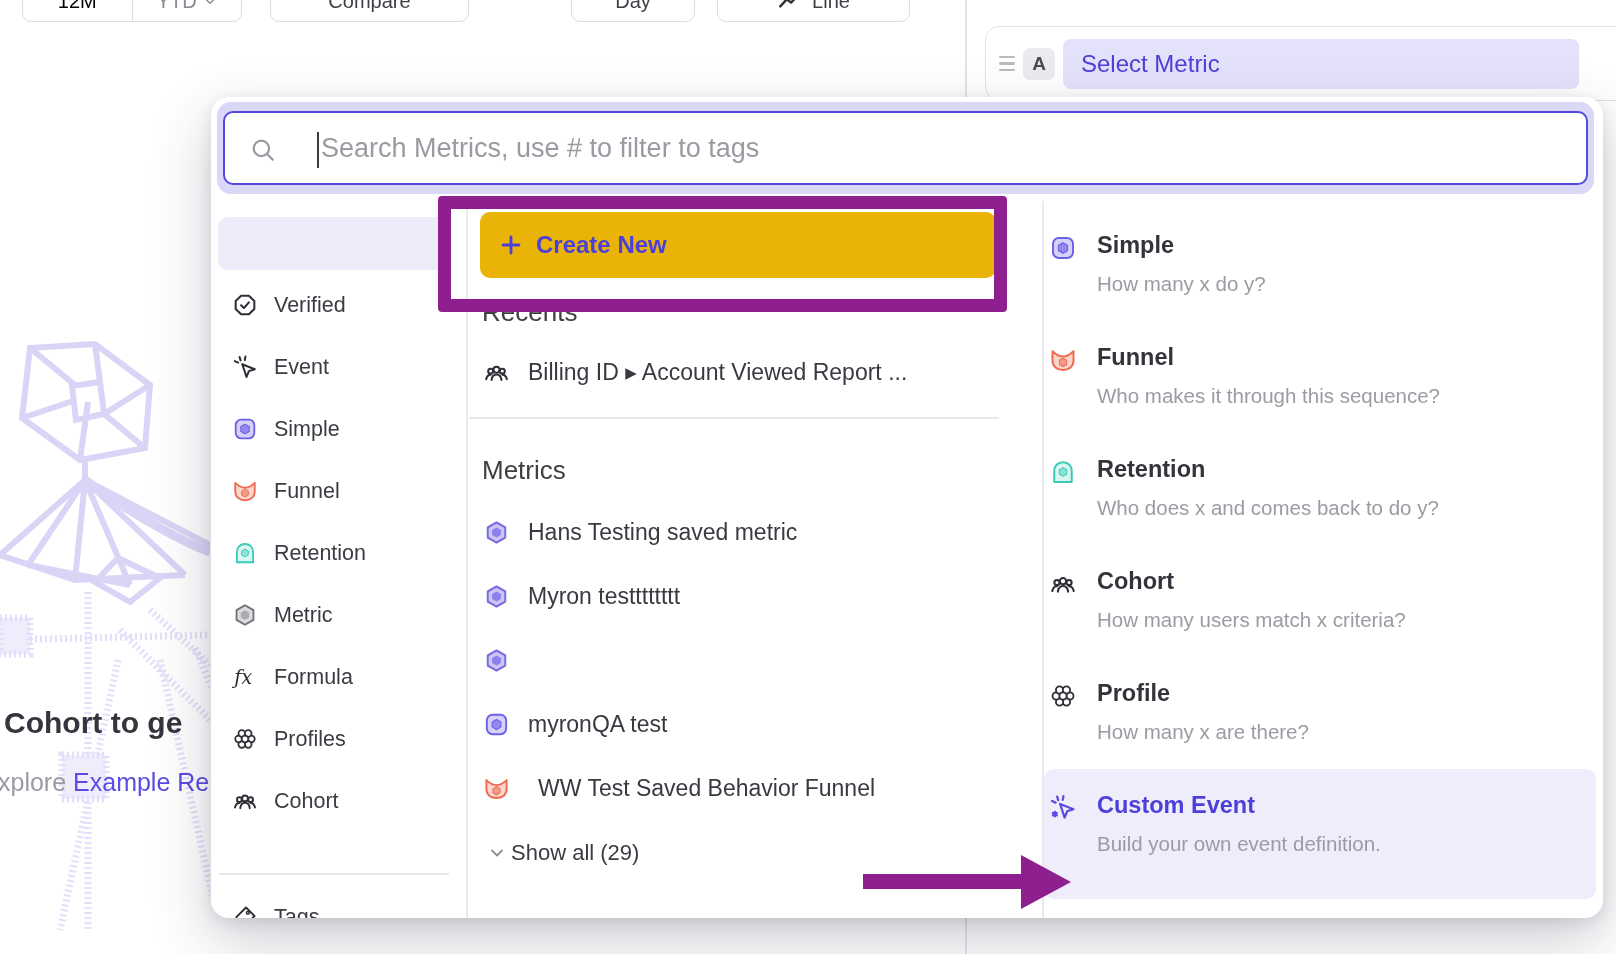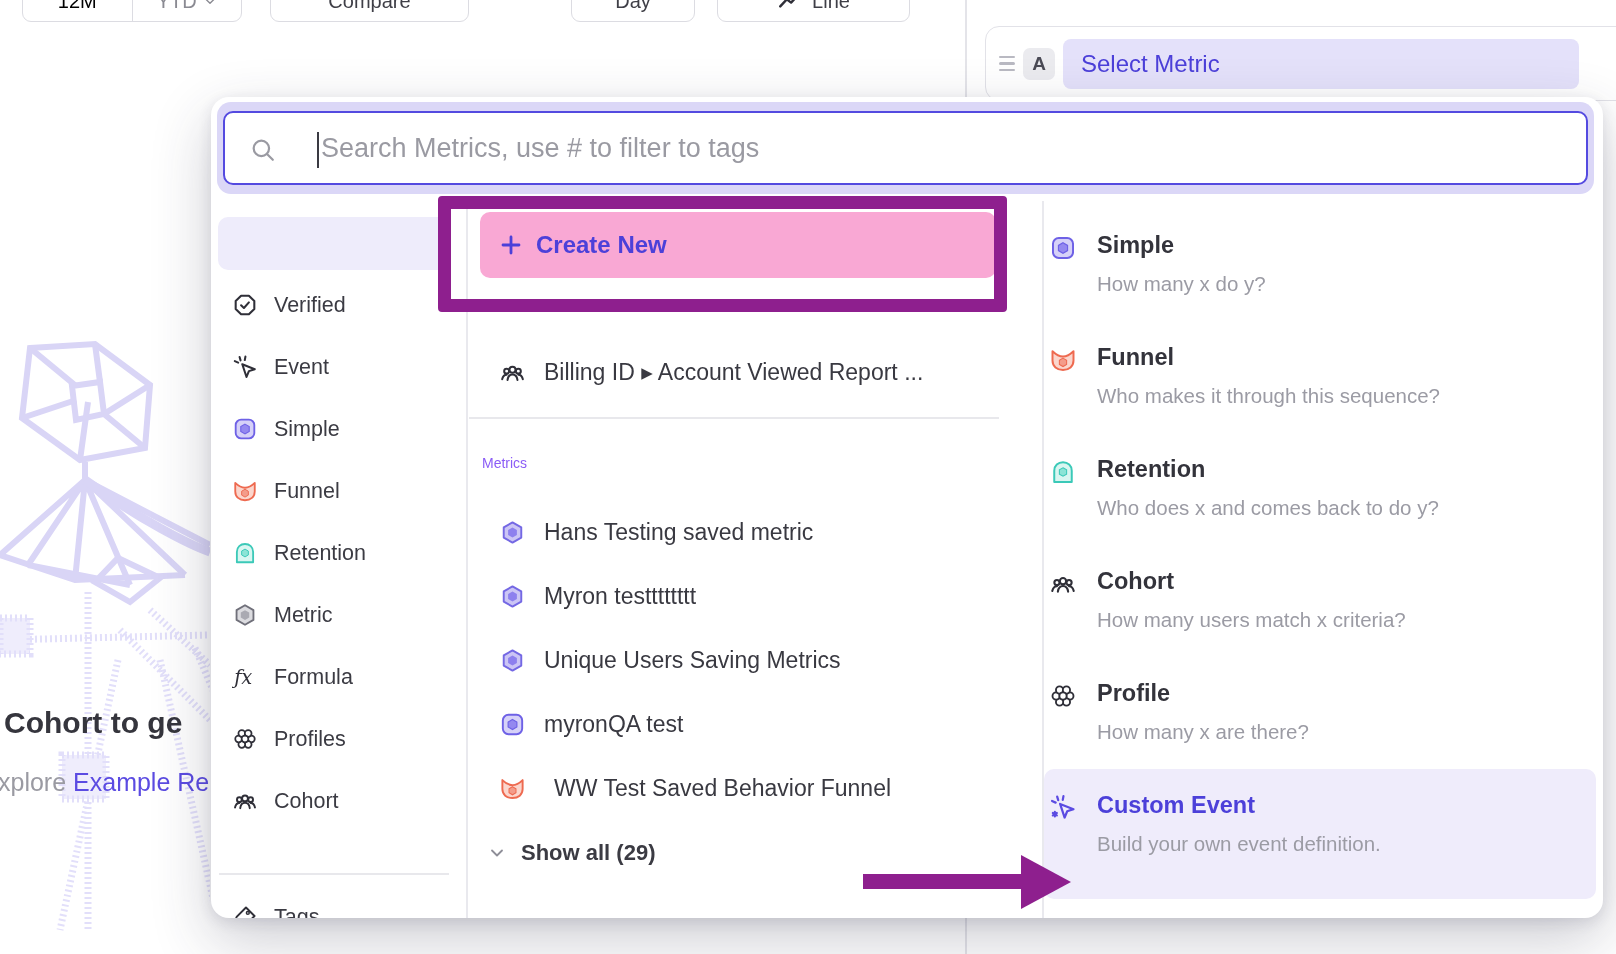--- a/index.html
+++ b/index.html
@@ -57,29 +57,29 @@
   .col-div{position:absolute;top:104px;bottom:0;width:1.5px;background:#e9e9ee;}
   
   .srow{position:absolute;left:0;width:250px;height:52px;display:flex;align-items:center;cursor:pointer;}
   .srow .ic{width:26px;height:26px;margin-left:21px;flex:0 0 26px;}
   .srow .lbl{margin-left:16px;font-size:21.5px;font-weight:500;color:#3b3b43;}
   .srow.sel .lbl{color:#4c40d9;}
   .selpill-side{position:absolute;left:7px;top:120px;width:233px;height:53px;border-radius:10px;background:#eeecfb;}
   .side-div{position:absolute;left:8px;top:776px;width:230px;height:1.5px;background:#e8e8ec;}
   
   .createbtn{position:absolute;left:269px;top:115px;width:516px;height:66px;border-radius:10px;
-    background:#f9a8d4;display:flex;align-items:center;cursor:pointer;}
+    background:#eab308;display:flex;align-items:center;cursor:pointer;}
   .createbtn .lbl{margin-left:14px;font-size:24px;font-weight:600;color:#4c40d9;}
-  .sectlbl{position:absolute;left:271px;font-size:14px;color:#8b5cf6;}
-  .mrow{position:absolute;left:256px;width:574px;height:54px;display:flex;align-items:center;cursor:pointer;padding-left:16px;}
+  .sectlbl{position:absolute;left:271px;font-size:26px;color:#404040;}
+  .mrow{position:absolute;left:256px;width:574px;height:54px;display:flex;align-items:center;cursor:pointer;}
   .mrow .ic{width:27px;height:27px;margin-left:16px;flex:0 0 27px;}
   .mrow .lbl{margin-left:18px;font-size:23px;font-weight:500;color:#393941;white-space:nowrap;}
   .mid-div{position:absolute;left:258px;top:320px;width:530px;height:1.5px;background:#e8e8ec;}
   .showall{position:absolute;left:262px;top:736px;width:560px;height:40px;display:flex;align-items:center;cursor:pointer;}
-  .showall .lbl{margin-left:14px;font-size:22px;font-weight:700;color:#3b3b43;}
+  .showall .lbl{margin-left:4px;font-size:22px;font-weight:400;color:#3b3b43;}
   
   .trow{position:absolute;left:832px;width:558px;height:104px;cursor:pointer;}
   .trow .ic{position:absolute;left:6px;top:2px;width:28px;height:28px;}
   .trow .title{position:absolute;left:54px;top:0;font-size:23.5px;font-weight:700;color:#33333b;}
   .trow .desc{position:absolute;left:54px;top:40px;font-size:20.5px;color:#9b9ba4;white-space:nowrap;}
   .trow.hl .title{color:#4c40d9;text-align:center;}
   .hlbox{position:absolute;left:833px;top:672px;width:552px;height:130px;border-radius:10px;background:#efecfb;}
   
   .anno-box{position:absolute;left:438px;top:196px;width:569px;height:116px;z-index:50;
     border:13px solid #8e1f8e;border-radius:4px;box-sizing:border-box;pointer-events:none;}
@@ -313,21 +313,20 @@
         <polygon points="12,7.5 15.9,9.75 15.9,14.25 12,16.5 8.1,14.25 8.1,9.75" fill="#8d80ee"></polygon>
       </svg>
     <span class="lbl">Myron testttttttt</span>
   </div>
 
   <div class="mrow" style="top:536px;">
     <svg class="ic" viewBox="0 0 24 24">
         <polygon points="12,3 19.8,7.5 19.8,16.5 12,21 4.2,16.5 4.2,7.5" fill="#cbc5f5" stroke="#7468e4" stroke-width="1.7" stroke-linejoin="round"></polygon>
         <polygon points="12,7.5 15.9,9.75 15.9,14.25 12,16.5 8.1,14.25 8.1,9.75" fill="#8d80ee"></polygon>
       </svg>
-    <span class="lbl">Unique Users Saving Metrics</span>
   </div>
 
   <div class="mrow" style="top:600px;">
     <svg class="ic" viewBox="0 0 24 24">
         <rect x="3.4" y="3.4" width="17.2" height="17.2" rx="5" fill="#d6d1f8" stroke="#6e61e6" stroke-width="1.7"></rect>
         <polygon points="12,7.5 15.9,9.75 15.9,14.25 12,16.5 8.1,14.25 8.1,9.75" fill="#9488f0" stroke="#6e61e6" stroke-width="1"></polygon>
       </svg>
     <span class="lbl">myronQA test</span>
   </div>
 

